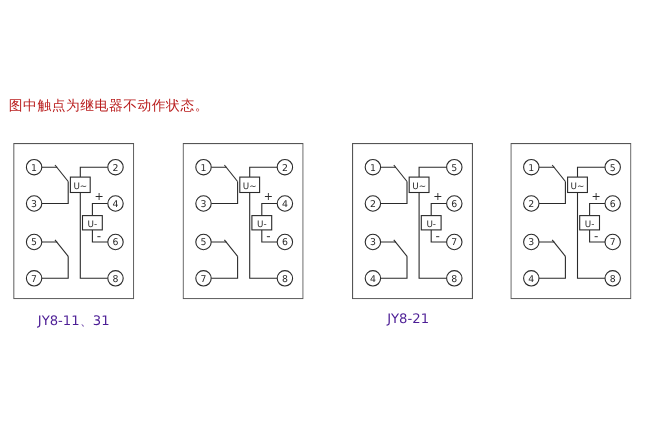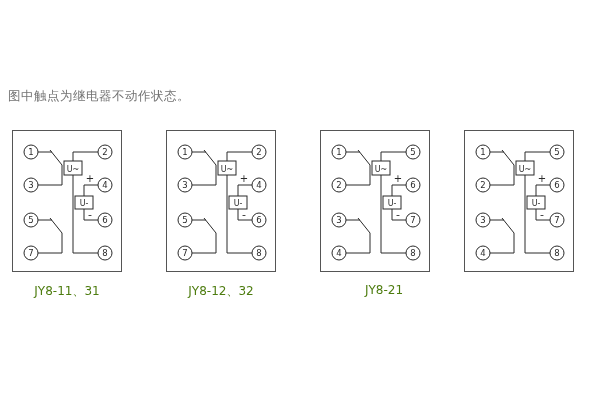--- a/index.html
+++ b/index.html
@@ -3,26 +3,26 @@
 <meta charset="utf-8">
 <style>
   html,body{margin:0;padding:0;}
   body{
     width:600px;height:400px;background:#ffffff;
     font-family:"DejaVu Sans","Liberation Sans",sans-serif;
   }
   .sheet{position:relative;width:600px;height:400px;background:#ffffff;overflow:hidden;}
   .caption{
     position:absolute;left:8px;top:88px;
-    font-size:12.5px;color:#737373;letter-spacing:.5px;white-space:nowrap;
+    font-size:12.5px;color:#b91c1c;letter-spacing:.5px;white-space:nowrap;
   }
   .panel{position:absolute;top:130px;width:110px;height:142px;}
   .panel-label{
     position:absolute;top:283px;width:110px;text-align:center;
-    font-size:12px;color:#4d7c0f;white-space:nowrap;
+    font-size:12px;color:#4c1d95;white-space:nowrap;
   }
 </style>
 </head>
 <body>
 
 <div class="sheet">
   <div class="caption">图中触点为继电器不动作状态。</div>
 
   <div class="panel" style="left:12px"><svg viewBox="0 0 110 142" width="110" height="142">
         <rect x="0.5" y="0.5" width="109" height="141" fill="#ffffff" stroke="#555555"></rect>
@@ -159,15 +159,14 @@
         <text x="19" y="93" font-size="8.5" text-anchor="middle" fill="#2a2a2a">3</text>
         <circle cx="93" cy="90" r="7" fill="#fff" stroke="#2a2a2a"></circle>
         <text x="93" y="93" font-size="8.5" text-anchor="middle" fill="#2a2a2a">7</text>
         <circle cx="19" cy="123" r="7" fill="#fff" stroke="#2a2a2a"></circle>
         <text x="19" y="126" font-size="8.5" text-anchor="middle" fill="#2a2a2a">4</text>
         <circle cx="93" cy="123" r="7" fill="#fff" stroke="#2a2a2a"></circle>
         <text x="93" y="126" font-size="8.5" text-anchor="middle" fill="#2a2a2a">8</text>
       </svg></div>
 
   <div class="panel-label" style="left:12px">JY8-11、31</div>
-  <div class="panel-label" style="left:166px">JY8-12、32</div>
-  <div class="panel-label" style="left:329px">JY8-21</div>
+  <div class="panel-label" style="left:316px">JY8-21</div>
 </div>
 
 </body></html>

